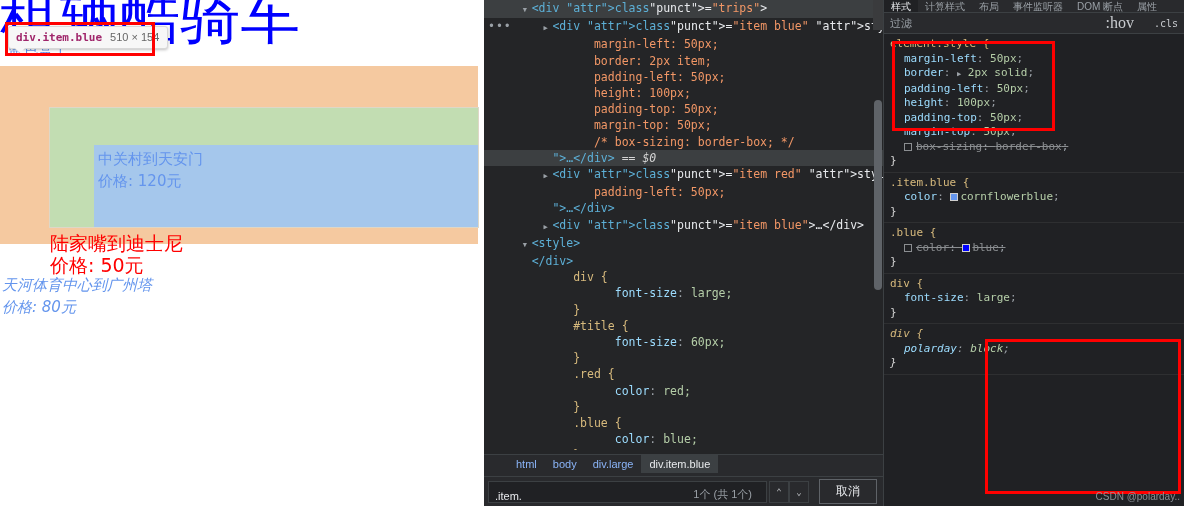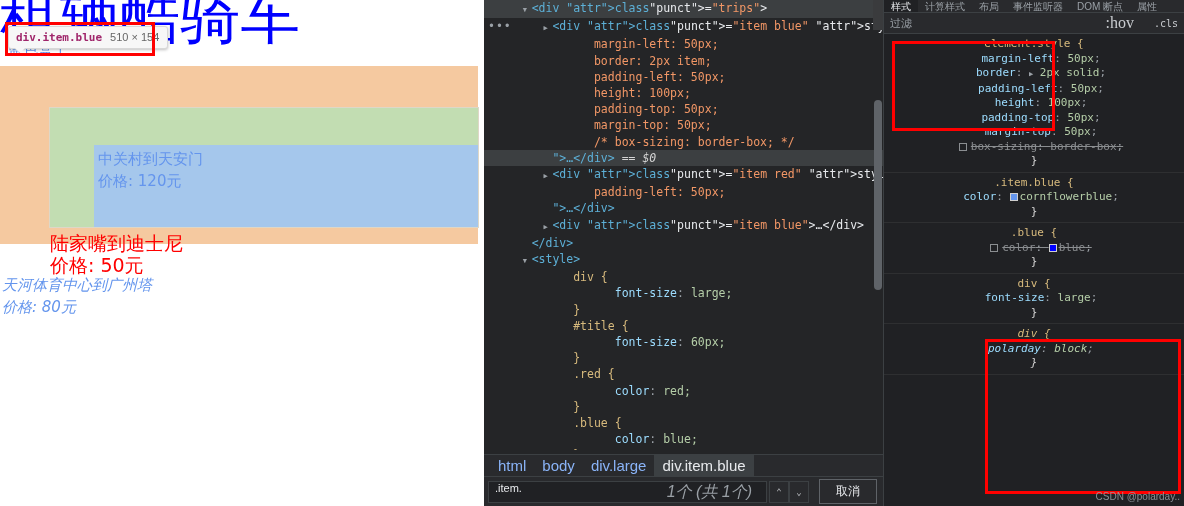--- a/index.html
+++ b/index.html
@@ -115,54 +115,53 @@
   .val{ color:#b5cea8; }
   .brace{ color:#d4d4d4; }
   .tri{ color:#9aa0a6; display:inline-block; width:9px; }
   .tri.open::before{ content:"\25BC"; font-size:7px; }
   .tri.closed::before{ content:"\25B6"; font-size:7px; }
   .dots{ color:#9aa0a6; letter-spacing:1px; }
 
   .breadcrumb{
     position:absolute; left:0; right:0; bottom:30px; height:22px;
     background:#292a2d; border-top:1px solid #3c4043;
-    display:flex; align-items:center; padding-left:6px; gap:0px;
-    font-family:"Liberation Sans", sans-serif; font-size:15px;
+    display:flex; align-items:flex-start; padding-left:24px; gap:0px;
+    font-family:"Liberation Sans", sans-serif; font-size:11px;
   }
   .crumb{ color:#8ab4f8; padding:3px 8px; }
   .crumb.active{ background:#3c4043; color:#e8eaed; }
 
   .searchbar{
     position:absolute; left:0; right:0; bottom:0; height:30px;
     background:#292a2d; border-top:1px solid #3c4043;
     display:flex; align-items:center;
   }
   .search-input{
     flex:1; background:#202124; border:1px solid #3c4043; color:#e8eaed;
     margin:3px 2px 3px 4px; height:22px; padding:0 6px; font-size:11px;
-    font-family:"Liberation Sans", sans-serif; display:flex; align-items:flex-start;gap:29px;
-  }
-  .search-count{ color:#9aa0a6; font-size:16px; margin-left:auto; margin-right:8px;
-    font-family:"Liberation Sans", sans-serif;font-style:italic; }
+    font-family:"Liberation Sans", sans-serif; display:flex; align-items:flex-end;gap:29px;
+  }
+  .search-count{ color:#9aa0a6; font-size:11px; margin-left:auto; margin-right:8px;
+    font-family:"Liberation Sans", sans-serif; }
   .nav-btn{
     width:20px; height:22px; border:1px solid #3c4043; background:#292a2d;
     color:#c8cbcf; display:flex; align-items:center; justify-content:center;
     font-size:9px;
   }
   .cancel-btn{
     margin:0 6px 0 10px; padding:3px 16px; border:1px solid #5f6368;
     background:#292a2d; color:#e8eaed; font-size:12px;
     font-family:"Liberation Sans", sans-serif;
   }
 
   
   .styles-pane{
     position:absolute; left:400px; top:0; width:300px; height:506px;
     background:#202124;
-    text-align:center;
   }
   .st-tabs{
     height:13px; background:#292a2d; display:flex; align-items:center;
     font-family:"Liberation Sans", sans-serif; font-size:10px;
     border-bottom:1px solid #3c4043; overflow:hidden;
   }
   .st-tab{ padding:0 7px; color:#9aa0a6; line-height:13px; white-space:nowrap; }
   .st-tab.active{ color:#e8eaed; background:#202124; }
   .filter-row{
     height:21px; background:#292a2d; border-bottom:1px solid #3c4043;
@@ -254,22 +253,22 @@
           <div class="line" style="position: relative;">&nbsp;&nbsp;&nbsp;&nbsp;&nbsp;&nbsp;&nbsp;&nbsp;&nbsp;&nbsp;&nbsp;&nbsp;&nbsp;&nbsp;<span class="tri"></span><span class="cssprop">padding-left: 50px;</span></div>
           <div class="line" style="position: relative;">&nbsp;&nbsp;&nbsp;&nbsp;&nbsp;&nbsp;&nbsp;&nbsp;&nbsp;&nbsp;&nbsp;&nbsp;&nbsp;&nbsp;<span class="tri"></span><span class="cssprop">height: 100px;</span></div>
           <div class="line" style="position: relative;">&nbsp;&nbsp;&nbsp;&nbsp;&nbsp;&nbsp;&nbsp;&nbsp;&nbsp;&nbsp;&nbsp;&nbsp;&nbsp;&nbsp;<span class="tri"></span><span class="cssprop">padding-top: 50px;</span></div>
           <div class="line" style="position: relative;">&nbsp;&nbsp;&nbsp;&nbsp;&nbsp;&nbsp;&nbsp;&nbsp;&nbsp;&nbsp;&nbsp;&nbsp;&nbsp;&nbsp;<span class="tri"></span><span class="cssprop">margin-top: 50px;</span></div>
           <div class="line" style="position: relative;">&nbsp;&nbsp;&nbsp;&nbsp;&nbsp;&nbsp;&nbsp;&nbsp;&nbsp;&nbsp;&nbsp;&nbsp;&nbsp;&nbsp;<span class="tri"></span><span class="comment">/* box-sizing: border-box; */</span></div>
           <div class="line sel" style="position: relative;">&nbsp;&nbsp;&nbsp;&nbsp;&nbsp;&nbsp;&nbsp;&nbsp;<span class="tri"></span><span class="tag">"&gt;…&lt;/div&gt; <span class="dollar">== $0</span></span></div>
           <div class="line" style="position: relative;">&nbsp;&nbsp;&nbsp;&nbsp;&nbsp;&nbsp;&nbsp;&nbsp;<span class="tri closed"></span><span class="tag">&lt;div <span class="&lt;span">"attr"</span>&gt;class</span><span class="&lt;span">"punct"</span>&gt;=<span class="attrval">"item red"</span> <span class="&lt;span">"attr"</span>&gt;style&gt;="</div>
           <div class="line" style="position: relative;">&nbsp;&nbsp;&nbsp;&nbsp;&nbsp;&nbsp;&nbsp;&nbsp;&nbsp;&nbsp;&nbsp;&nbsp;&nbsp;&nbsp;<span class="tri"></span><span class="cssprop">padding-left: 50px;</span></div>
           <div class="line" style="position: relative;">&nbsp;&nbsp;&nbsp;&nbsp;&nbsp;&nbsp;&nbsp;&nbsp;<span class="tri"></span><span class="tag">"&gt;…&lt;/div&gt;</span></div>
           <div class="line" style="position: relative;">&nbsp;&nbsp;&nbsp;&nbsp;&nbsp;&nbsp;&nbsp;&nbsp;<span class="tri closed"></span><span class="tag">&lt;div <span class="&lt;span">"attr"</span>&gt;class</span><span class="&lt;span">"punct"</span>&gt;=<span class="attrval">"item blue"</span>&gt;…&lt;/div&gt;</div>
+          <div class="line" style="position: relative;">&nbsp;&nbsp;&nbsp;&nbsp;&nbsp;<span class="tri open"></span><span class="tag">&lt;style&gt;</span></div>
           <div class="line" style="position: relative;">&nbsp;&nbsp;&nbsp;&nbsp;&nbsp;<span class="tri"></span><span class="tag">&lt;/div&gt;</span></div>
-          <div class="line" style="position: relative;">&nbsp;&nbsp;&nbsp;&nbsp;&nbsp;<span class="tri open"></span><span class="tag">&lt;style&gt;</span></div>
           <div class="line" style="position: relative;">&nbsp;&nbsp;&nbsp;&nbsp;&nbsp;&nbsp;&nbsp;&nbsp;&nbsp;&nbsp;&nbsp;<span class="tri"></span><span class="selname">div {</span></div>
           <div class="line" style="position: relative;">&nbsp;&nbsp;&nbsp;&nbsp;&nbsp;&nbsp;&nbsp;&nbsp;&nbsp;&nbsp;&nbsp;&nbsp;&nbsp;&nbsp;&nbsp;&nbsp;&nbsp;<span class="tri"></span><span class="prop">font-size</span><span class="punct">: </span><span class="val">large;</span></div>
           <div class="line" style="position: relative;">&nbsp;&nbsp;&nbsp;&nbsp;&nbsp;&nbsp;&nbsp;&nbsp;&nbsp;&nbsp;&nbsp;<span class="tri"></span><span class="selname">}</span></div>
           <div class="line" style="position: relative;">&nbsp;&nbsp;&nbsp;&nbsp;&nbsp;&nbsp;&nbsp;&nbsp;&nbsp;&nbsp;&nbsp;<span class="tri"></span><span class="selname">#title {</span></div>
           <div class="line" style="position: relative;">&nbsp;&nbsp;&nbsp;&nbsp;&nbsp;&nbsp;&nbsp;&nbsp;&nbsp;&nbsp;&nbsp;&nbsp;&nbsp;&nbsp;&nbsp;&nbsp;&nbsp;<span class="tri"></span><span class="prop">font-size</span><span class="punct">: </span><span class="val">60px;</span></div>
           <div class="line" style="position: relative;">&nbsp;&nbsp;&nbsp;&nbsp;&nbsp;&nbsp;&nbsp;&nbsp;&nbsp;&nbsp;&nbsp;<span class="tri"></span><span class="selname">}</span></div>
           <div class="line" style="position: relative;">&nbsp;&nbsp;&nbsp;&nbsp;&nbsp;&nbsp;&nbsp;&nbsp;&nbsp;&nbsp;&nbsp;<span class="tri"></span><span class="selname">.red {</span></div>
           <div class="line" style="position: relative;">&nbsp;&nbsp;&nbsp;&nbsp;&nbsp;&nbsp;&nbsp;&nbsp;&nbsp;&nbsp;&nbsp;&nbsp;&nbsp;&nbsp;&nbsp;&nbsp;&nbsp;<span class="tri"></span><span class="prop">color</span><span class="punct">: </span><span class="val">red;</span></div>
           <div class="line" style="position: relative;">&nbsp;&nbsp;&nbsp;&nbsp;&nbsp;&nbsp;&nbsp;&nbsp;&nbsp;&nbsp;&nbsp;<span class="tri"></span><span class="selname">}</span></div>
           <div class="line" style="position: relative;">&nbsp;&nbsp;&nbsp;&nbsp;&nbsp;&nbsp;&nbsp;&nbsp;&nbsp;&nbsp;&nbsp;<span class="tri"></span><span class="selname">.blue {</span></div>

